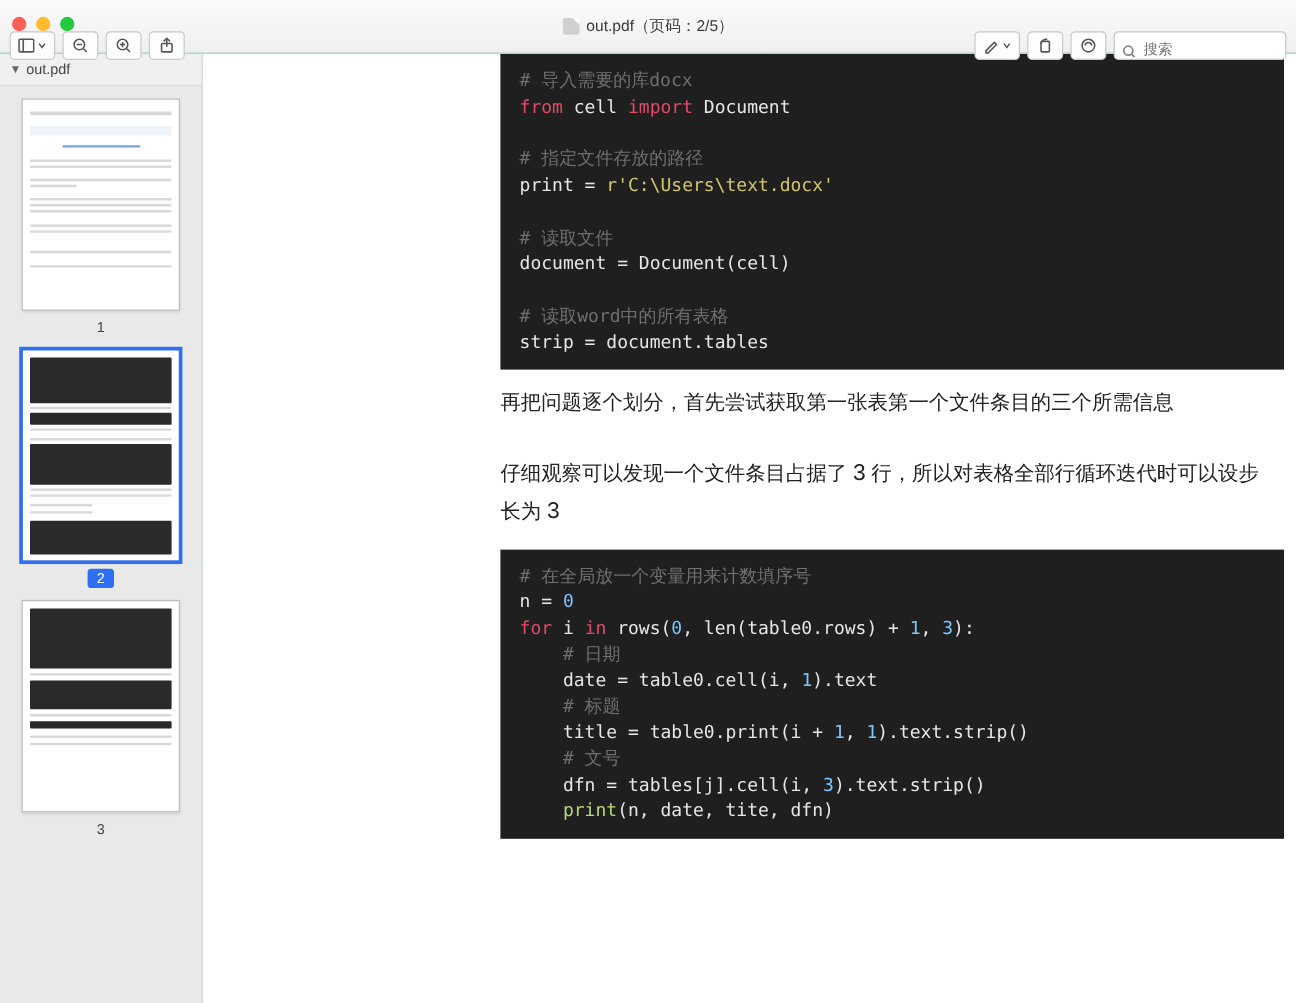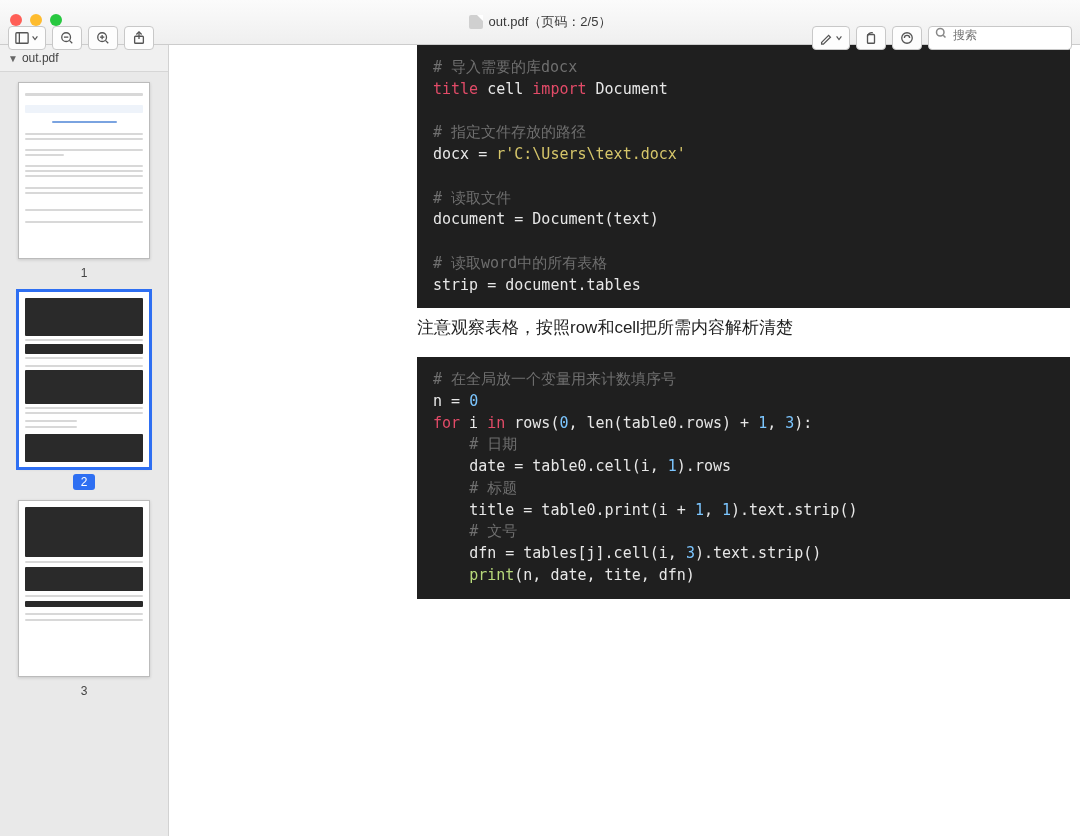--- a/index.html
+++ b/index.html
@@ -10,21 +10,21 @@
 .dot.r{background:#ff5f57}
 .dot.y{background:#febc2e}
 .dot.g{background:#28c840}
 .tb-title{flex:1;text-align:center;font-size:13px;color:#3a3a3a;display:flex;align-items:center;justify-content:center;gap:6px}
 .pdf-badge{width:14px;height:14px;background:#d0d0d0;border-radius:2px;display:inline-block;position:relative}
 .pdf-badge::after{content:"";position:absolute;right:0;top:0;border:3px solid #fff;border-left-color:transparent;border-bottom-color:transparent}
 .toolbar2{height:32px;display:flex;align-items:center;padding:0 8px;gap:6px;position:absolute;top:22px;left:0;right:0}
 .tbtn{height:22px;min-width:28px;border:1px solid #c8c8c8;border-radius:4px;background:#fdfdfd;display:flex;align-items:center;justify-content:center;color:#555;font-size:12px}
 .tbtn svg{width:14px;height:14px;stroke:#555;fill:none;stroke-width:1.5}
 .spacer{flex:1}
-.search{display:flex;align-items:flex-start;border:1px solid #c8c8c8;border-radius:4px;background:#fff;height:22px;padding:0 6px;gap:4px;min-width:130px}
+.search{display:flex;align-items:flex-end;border:1px solid #c8c8c8;border-radius:4px;background:#fff;height:22px;padding:0 6px;gap:4px;min-width:130px}
 .search input{border:none;outline:none;font-size:12px;width:100px;background:transparent;color:#555}
 .search svg{width:12px;height:12px;stroke:#888;fill:none;stroke-width:2}
 .body{flex:1;display:flex;min-height:0;margin-top:0}
 .sidebar{width:168px;background:#e9e9e9;border-right:1px solid #d2d2d2;display:flex;flex-direction:column;overflow-y:auto}
 .sb-header{padding:6px 8px;font-size:12px;color:#444;display:flex;align-items:center;gap:4px;border-bottom:1px solid #d6d6d6;background:#f0f0f0}
 .sb-header .tri{font-size:10px;color:#666}
 .thumbs{flex:1;padding:10px 0;display:flex;flex-direction:column;align-items:center;gap:10px}
 .thumb-wrap{display:flex;flex-direction:column;align-items:center;gap:6px}
 .thumb{width:130px;height:175px;background:#fff;border:1px solid #bbb;box-shadow:0 1px 3px rgba(0,0,0,.15);position:relative;overflow:hidden}
 .thumb.sel{outline:3px solid #2e6ff2;outline-offset:-1px}
@@ -184,41 +184,42 @@
           <div class="pnum">3</div>
         </div>
 
       </div>
     </div>
 
     <div class="content">
       <div class="wrap">
 
 <div class="code-block"><span class="cm"># 导入需要的库docx</span>
-<span class="kw">title</span> <span>cell</span> <span class="kw">import</span> <span>Document</span>
+<span class="kw">from</span> <span>cell</span> <span class="kw">import</span> <span>Document</span>
 
 <span class="cm"># 指定文件存放的路径</span>
-<span>docx = </span><span class="str">r'C:\Users\text.docx'</span>
+<span>print = </span><span class="str">r'C:\Users\text.docx'</span>
 
 <span class="cm"># 读取文件</span>
-<span>document = Document(text)</span>
+<span>document = Document(cell)</span>
 
 <span class="cm"># 读取word中的所有表格</span>
 <span>strip = document.tables</span></div>
 
-
-
-
-        <div class="para" style="padding-top:6px"><span>注意观察表格，按照row和cell把所需内容解析清楚</span></div>
+        <div class="para"><span>再把问题逐个划分，首先尝试获取第一张表第一个文件条目的三个所需信息</span></div>
+
+
+        <div class="para"><span>仔细观察可以发现一个文件条目占据了 </span><span class="big3">3</span><span> 行，所以对表格全部行循环迭代时可以设步长为 </span><span class="big3">3</span></div>
+
 
 <div class="code-block"><span class="cm"># 在全局放一个变量用来计数填序号</span>
 <span>n = </span><span class="num">0</span>
 <span class="kw">for</span><span> i </span><span class="kw">in</span><span> rows(</span><span class="num">0</span><span>, len(table0.rows) + </span><span class="num">1</span><span>, </span><span class="num">3</span><span>):</span>
     <span class="cm"># 日期</span>
-    <span>date = table0.cell(i, </span><span class="num">1</span><span>).rows</span>
+    <span>date = table0.cell(i, </span><span class="num">1</span><span>).text</span>
     <span class="cm"># 标题</span>
     <span>title = table0.print(i + </span><span class="num">1</span><span>, </span><span class="num">1</span><span>).text.strip()</span>
     <span class="cm"># 文号</span>
     <span>dfn = tables[j].cell(i, </span><span class="num">3</span><span>).text.strip()</span>
     <span class="fn">print</span><span>(n, date, tite, dfn)</span></div>
 
         <div class="para" style="line-height:2">
           &nbsp;&nbsp;
           &nbsp;&nbsp;
           &nbsp;&nbsp;

